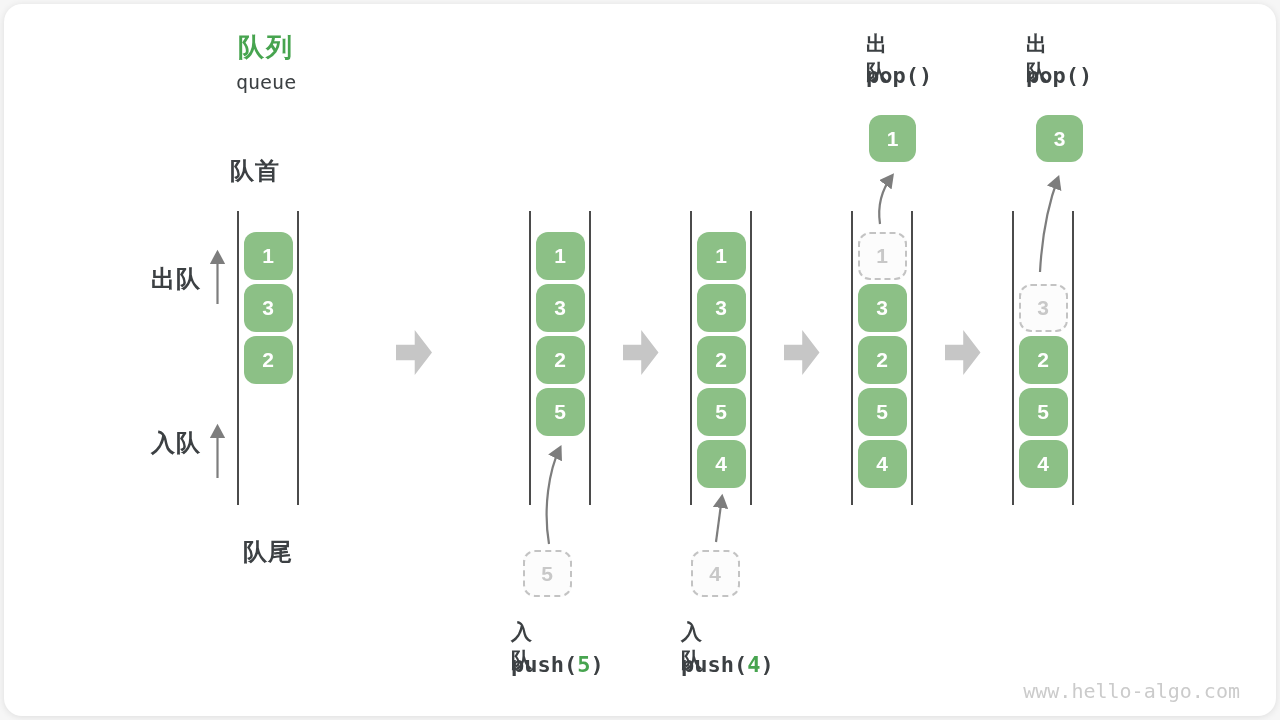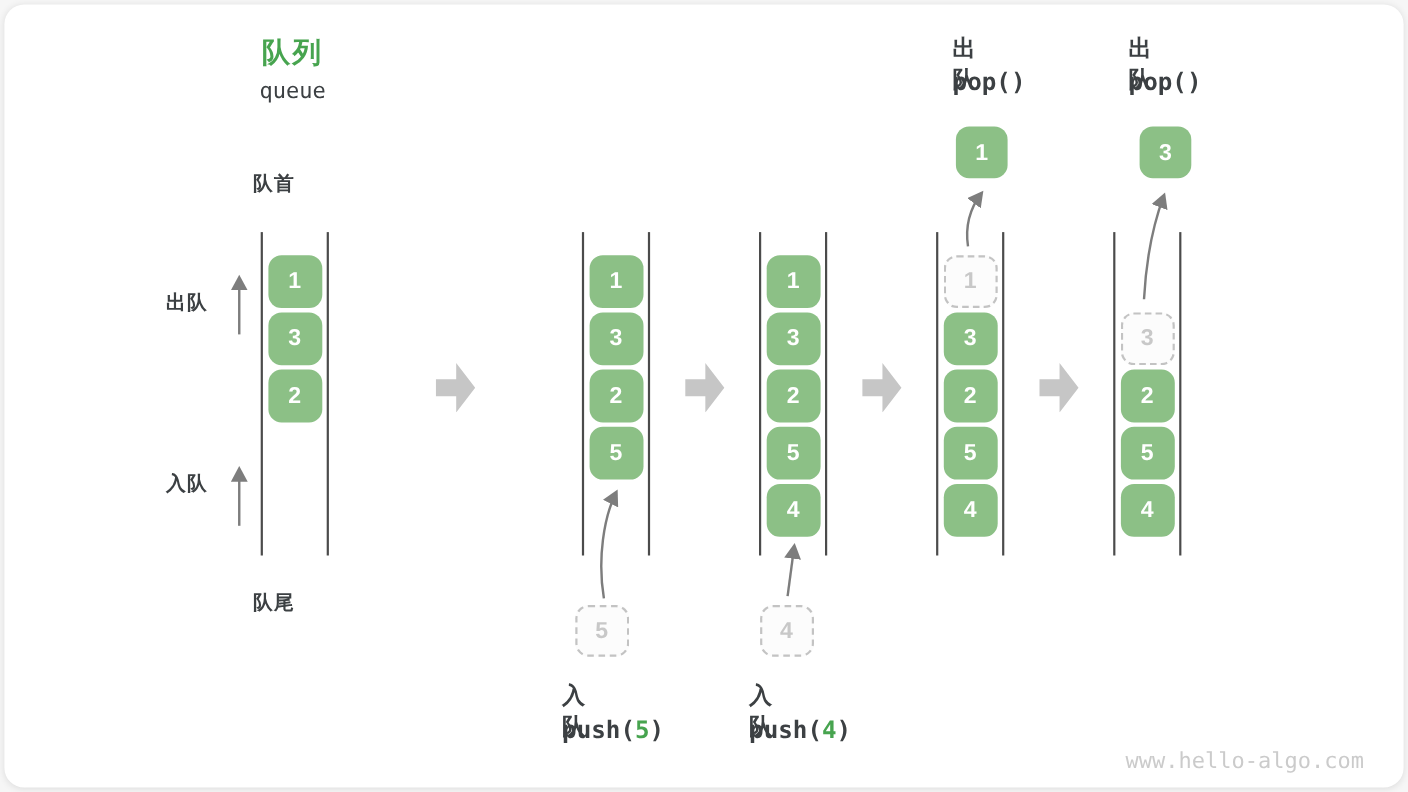--- a/index.html
+++ b/index.html
@@ -3,21 +3,21 @@
 <meta charset="utf-8">
 <style>
   * { margin:0; padding:0; box-sizing:border-box; }
   html,body { width:1280px; height:720px; background:#f6f6f6; overflow:hidden;
               font-family:"Liberation Sans","DejaVu Sans",sans-serif; }
   .canvas { position:absolute; left:0; top:0; width:1280px; height:677px; }
   .card { position:absolute; left:4px; top:4px; width:1272px; height:712px;
           background:#ffffff; border-radius:18px;
           box-shadow:0 1px 7px rgba(0,0,0,0.10); }
   .abs { position:absolute; }
-  .zh  { font-weight:bold; color:var(--text); font-size:18px; letter-spacing:1px; white-space:nowrap; }
+  .zh  { font-weight:bold; color:var(--text); font-size:24px; letter-spacing:1px; white-space:nowrap; }
   .mono { font-family:"DejaVu Sans Mono","Liberation Mono",monospace; white-space:nowrap; }
   .title-zh { font-size:26px; font-weight:bold; color:var(--title-green); letter-spacing:2px; }
   .title-en { font-size:20px; color:var(--text); }
   .op-zh   { font-size:21px; font-weight:bold; color:var(--text); letter-spacing:1px; }
   .op-code { font-size:22px; color:var(--text); font-weight:bold; }
   .op-code .arg { color:var(--title-green); font-weight:bold; }
   .channel { position:absolute; border-left:2px solid var(--line); border-right:2px solid var(--line); }
   .ebox { position:absolute; width:49px; height:48px; border-radius:12px;
           background:var(--green); color:#ffffff; font-size:21px; font-weight:bold;
           display:flex; align-items:center; justify-content:center; }
@@ -30,21 +30,21 @@
 </head>
 <body>
 
 <div class="canvas">
   <div class="card"></div>
 
   <div class="abs title-zh" style="left:238px; top:30px;">队列</div>
   <div class="abs title-en mono" style="left:236px; top:70px;">queue</div>
 
   <div class="abs zh" style="left:230px; top:155px;">队首</div>
-  <div class="abs zh" style="left:230px; top:536px;">队尾</div>
+  <div class="abs zh" style="left:243px; top:536px;">队尾</div>
   <div class="abs zh" style="left:151px; top:263px;">出队</div>
   <div class="abs zh" style="left:151px; top:427px;">入队</div>
 
   <div id="diagram-root">
       <div class="abs">
         <div class="channel" style="left: 237px; top: 211px; width: 62px; height: 294px;"></div>
         <div class="ebox" style="left: 243.5px; top: 232px;">1</div>
         <div class="ebox" style="left: 243.5px; top: 284px;">3</div>
         <div class="ebox" style="left: 243.5px; top: 336px;">2</div>
       </div>

